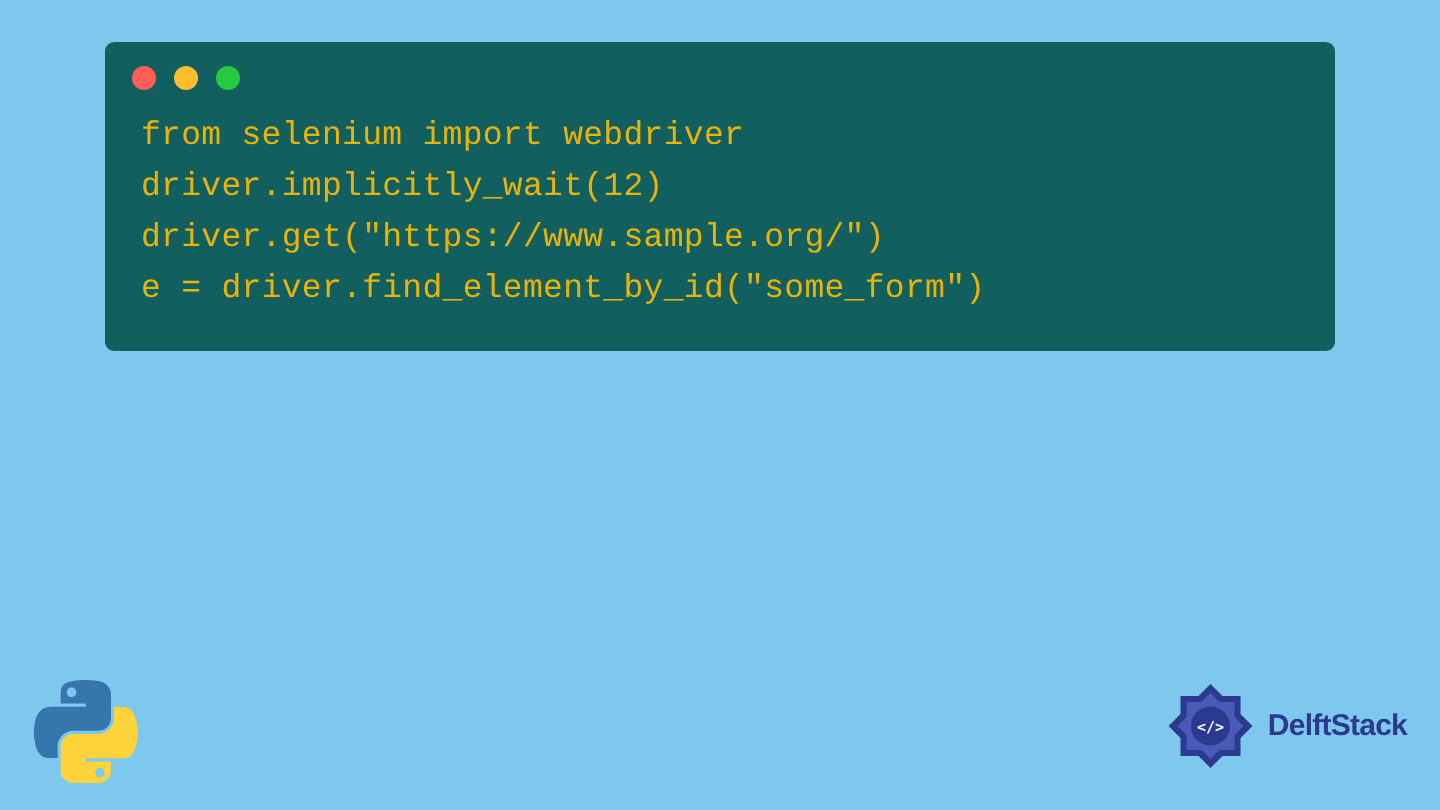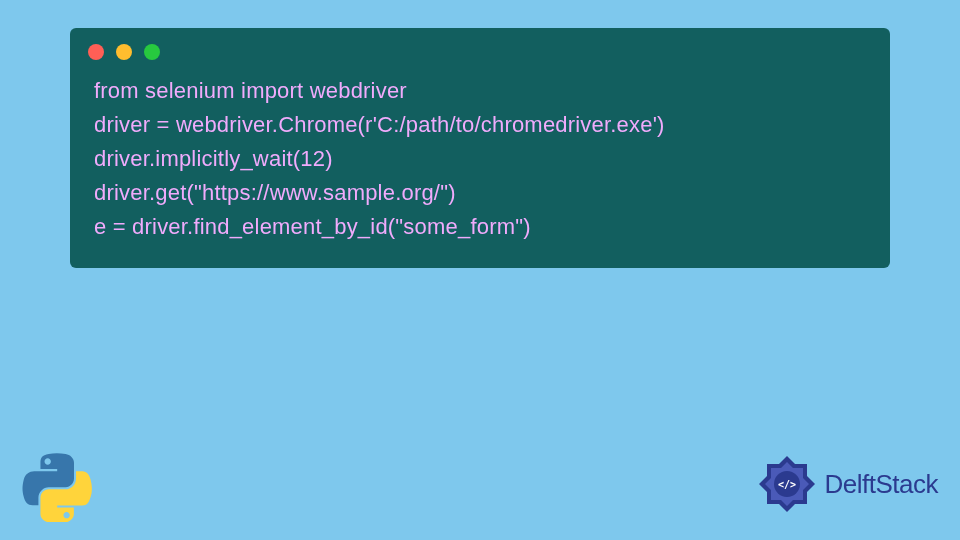--- a/index.html
+++ b/index.html
@@ -31,24 +31,24 @@
     .control-dot {
       width: 16px;
       height: 16px;
       border-radius: 50%;
     }
     .dot-red { background: #ff5f56; }
     .dot-yellow { background: #ffbd2e; }
     .dot-green { background: #27c93f; }
     .code-block {
       padding: 4px 34px 6px 24px;
-      font-family: Liberation Sans, sans-serif;
+      font-family: Liberation Mono, monospace;
       font-size: 22px;
       line-height: 1.55;
-      color: #f0abfc;
+      color: #eab308;
       white-space: pre;
       letter-spacing: 0.2px;
     }
     .python-logo {
       position: absolute;
       bottom: 18px;
       left: 22px;
       width: 70px;
       height: 70px;
     }
@@ -58,36 +58,36 @@
       right: 22px;
       display: flex;
       align-items: center;
       gap: 6px;
     }
     .delft-badge {
       width: 64px;
       height: 64px;
     }
     .delft-text {
-      font-size: 26px;
-      font-weight: 400;
+      font-size: 20px;
+      font-weight: 700;
       color: #2b3a8f;
       letter-spacing: -0.5px;
     }
   </style>
 </head>
 <body>
 
 <div class="code-window">
   <div class="window-controls">
     <div class="control-dot dot-red"></div>
     <div class="control-dot dot-yellow"></div>
     <div class="control-dot dot-green"></div>
   </div>
-  <div class="code-block"><div>from selenium import webdriver</div><div>driver = webdriver.Chrome(r'C:/path/to/chromedriver.exe')</div><div>driver.implicitly_wait(12)</div><div>driver.get("https://www.sample.org/")</div><div>e = driver.find_element_by_id("some_form")</div></div>
+  <div class="code-block"><div>from selenium import webdriver</div><div>driver.implicitly_wait(12)</div><div>driver.get("https://www.sample.org/")</div><div>e = driver.find_element_by_id("some_form")</div></div>
 </div>
 
 <div class="python-logo">
   <svg viewBox="0 0 110 110" xmlns="http://www.w3.org/2000/svg">
     <path fill="#3776ab" d="M54.7 2c-4.5 0-8.8.4-12.6 1.1-11.1 2-13.1 6.1-13.1 13.7v10h26.3v3.3H19.2c-7.7 0-14.4 4.6-16.5 13.4-2.4 10.1-2.5 16.4 0 26.9 1.9 7.8 6.3 13.4 14 13.4h9.1V71.7c0-8.7 7.5-16.4 16.5-16.4h26.3c7.4 0 13.1-6.1 13.1-13.5V16.8c0-7.2-6.1-12.6-13.1-13.7C63.8 2.4 59.2 2 54.7 2zM40.4 10c2.7 0 5 2.2 5 5s-2.2 5-5 5c-2.7 0-5-2.2-5-5s2.2-5 5-5z"></path>
     <path fill="#ffd43b" d="M84.9 30v11.9c0 9.1-7.7 16.7-16.5 16.7H42.1c-7.2 0-13.1 6.2-13.1 13.5v25.3c0 7.2 6.3 11.4 13.1 13.5 8.4 2.5 16.5 2.9 26.3 0 6.5-1.9 13.1-5.7 13.1-13.5v-10H55.3v-3.3h39.4c7.7 0 10.6-5.4 13.1-13.4 2.8-8.3 2.6-16.3 0-26.9-1.9-7.7-5.4-13.4-13.1-13.4h-9.8zM70.1 94.3c2.7 0 5 2.2 5 5 0 2.7-2.2 5-5 5-2.7 0-5-2.2-5-5 0-2.7 2.2-5 5-5z"></path>
   </svg>
 </div>
 
 <div class="delftstack-logo">

